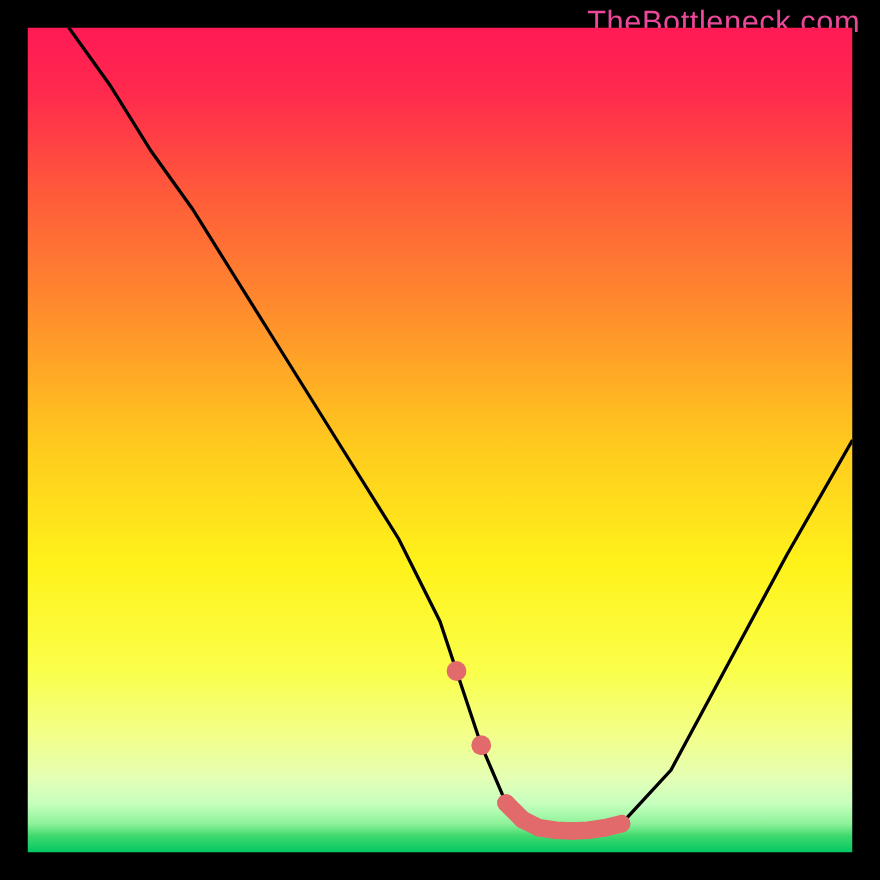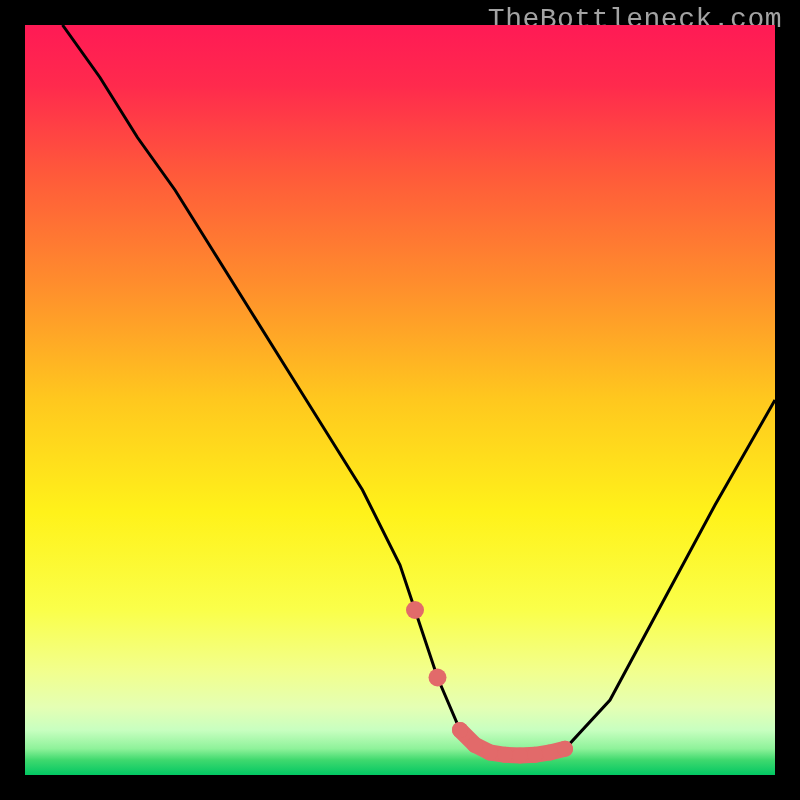--- a/index.html
+++ b/index.html
@@ -13,22 +13,22 @@
   .frame {
     position: relative;
     width: 800px;
     height: 800px;
     background: #000;
   }
   .watermark {
     position: absolute;
     top: 4px;
     right: 18px;
-    color: #a3a3a3;
-    font-family: Liberation Mono, monospace;
+    color: #ec4899;
+    font-family: Liberation Sans, sans-serif;
     font-size: 28px;
     letter-spacing: 0.5px;
     user-select: none;
   }
   .plot {
     position: absolute;
     left: 25px;
     top: 25px;
     width: 750px;
     height: 750px;

